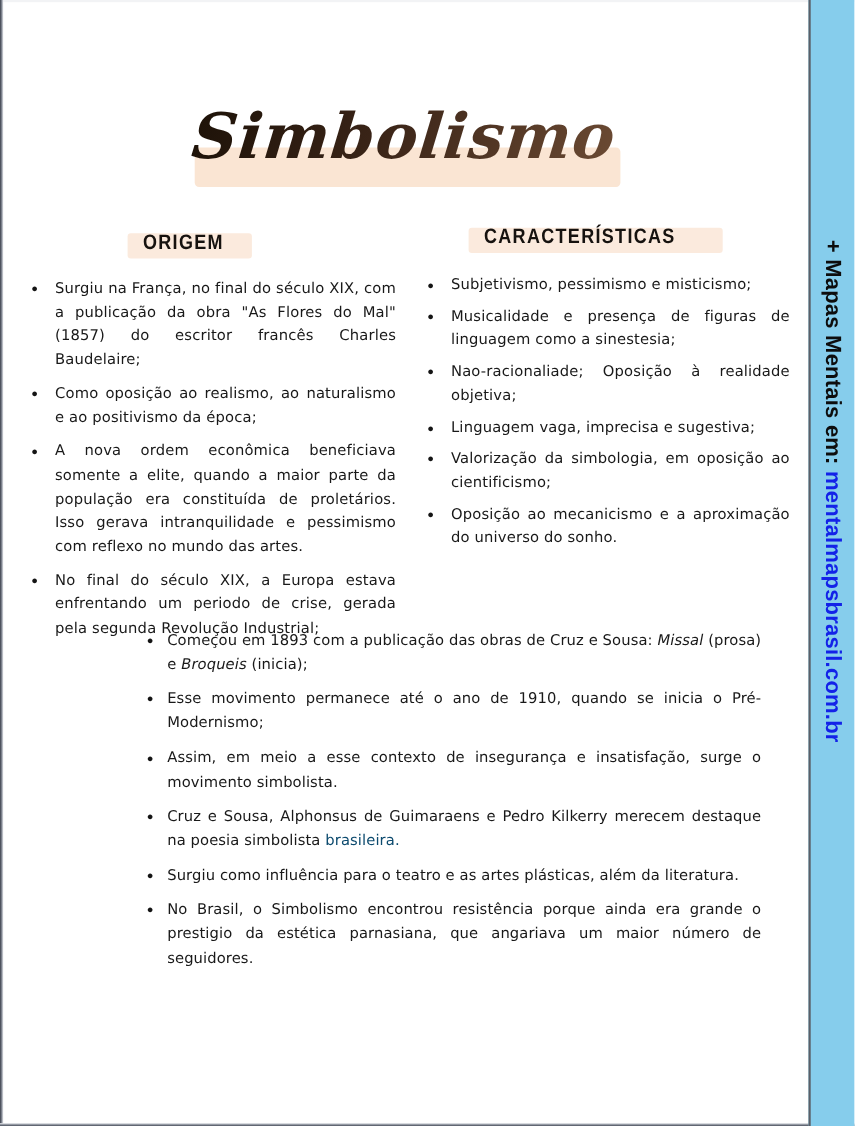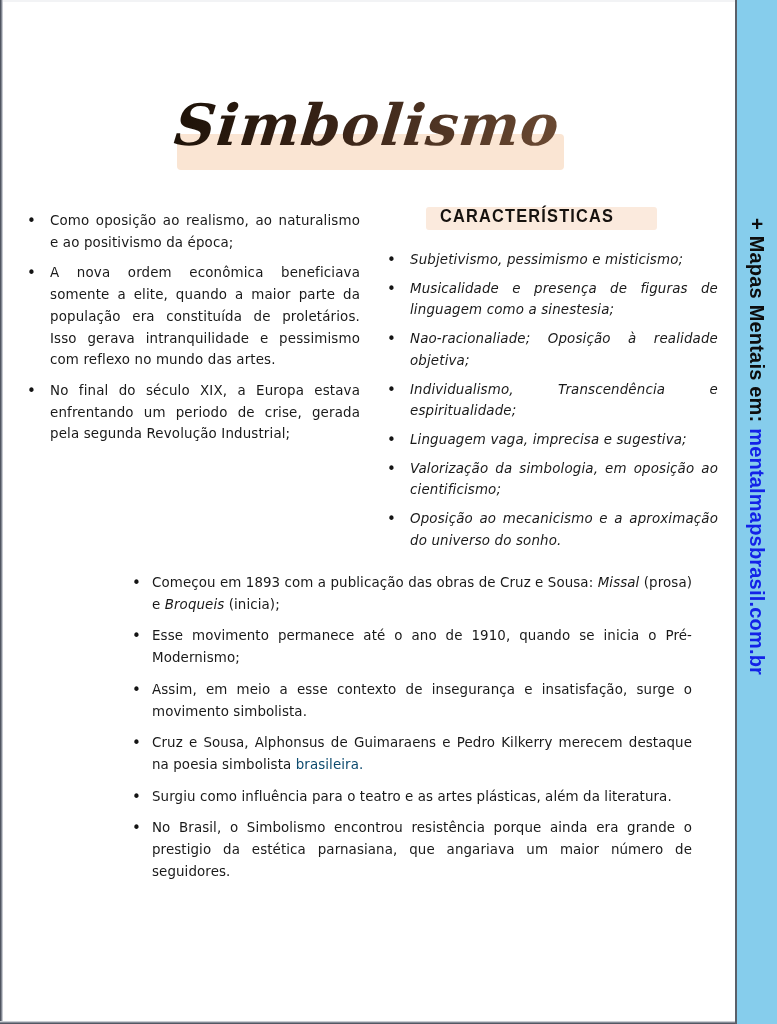--- a/index.html
+++ b/index.html
@@ -176,21 +176,21 @@
     content: "\2022";
     position: absolute;
     left: 9px;
     top: -1px;
     font-size: 15px;
     color: #141414;
     line-height: 1.62;
   }
   ul.bul > li:last-child { margin-bottom: 0; }
 
-  .col-right ul.bul > li { margin-bottom: 7px; font-style: italic; }
+  .col-right ul.bul > li { margin-bottom: 7px; }
 
   
   .sec-brasil {
     position: absolute;
     left: 18px;
     top: 572px;
     width: 700px;
   }
   .head-brasil {
     text-align: center;
@@ -238,39 +238,45 @@
   <div class="edge-bottom"></div>
 
   <div class="title-wrap">
     <div class="title-inner">
       <div class="title-highlight"></div>
       <div class="title-text">Simbolismo</div>
     </div>
   </div>
 
   <div class="col-left">
+    <div class="head-left">
+      <span class="sec-head">
+        <span class="hl"></span>
+        <span class="txt">ORIGEM</span>
+      </span>
+    </div>
     <ul class="bul">
+      <li>Surgiu na França, no final do século XIX, com a publicação da obra "As Flores do Mal" (1857) do escritor francês Charles Baudelaire;</li>
       <li>Como oposição ao realismo, ao naturalismo e ao positivismo da época;</li>
       <li>  A nova ordem econômica beneficiava somente a elite, quando a maior parte da população era constituída de proletários. Isso gerava intranquilidade e pessimismo com reflexo no mundo das artes.</li>
       <li>No final do século XIX, a Europa estava enfrentando um periodo de crise, gerada pela segunda Revolução Industrial;</li>
     </ul>
   </div>
 
   <div class="col-right">
     <div class="head-right">
       <span class="sec-head">
         <span class="hl"></span>
         <span class="txt">CARACTERÍSTICAS</span>
       </span>
     </div>
     <ul class="bul">
       <li>Subjetivismo, pessimismo e misticismo;</li>
       <li>Musicalidade e presença de figuras de linguagem como a sinestesia;</li>
       <li>Nao-racionaliade; Oposição à realidade objetiva;</li>
-      <li>Individualismo, Transcendência e espiritualidade;</li>
       <li>Linguagem vaga, imprecisa e sugestiva;</li>
       <li>  Valorização da simbologia, em oposição ao cientificismo;</li>
       <li>Oposição ao mecanicismo e a aproximação do universo do sonho.</li>
     </ul>
   </div>
 
   <div class="sec-brasil">
     <ul class="bul-wide">
         <li><span>Começou em 1893 com a publicação das obras de Cruz e Sousa: </span><span class="it">Missal</span><span> (prosa) e </span><span class="it">Broqueis</span><span> (inicia);</span></li>
         <li><span>Esse movimento permanece até o ano de 1910, quando se inicia o Pré-Modernismo;</span></li>

